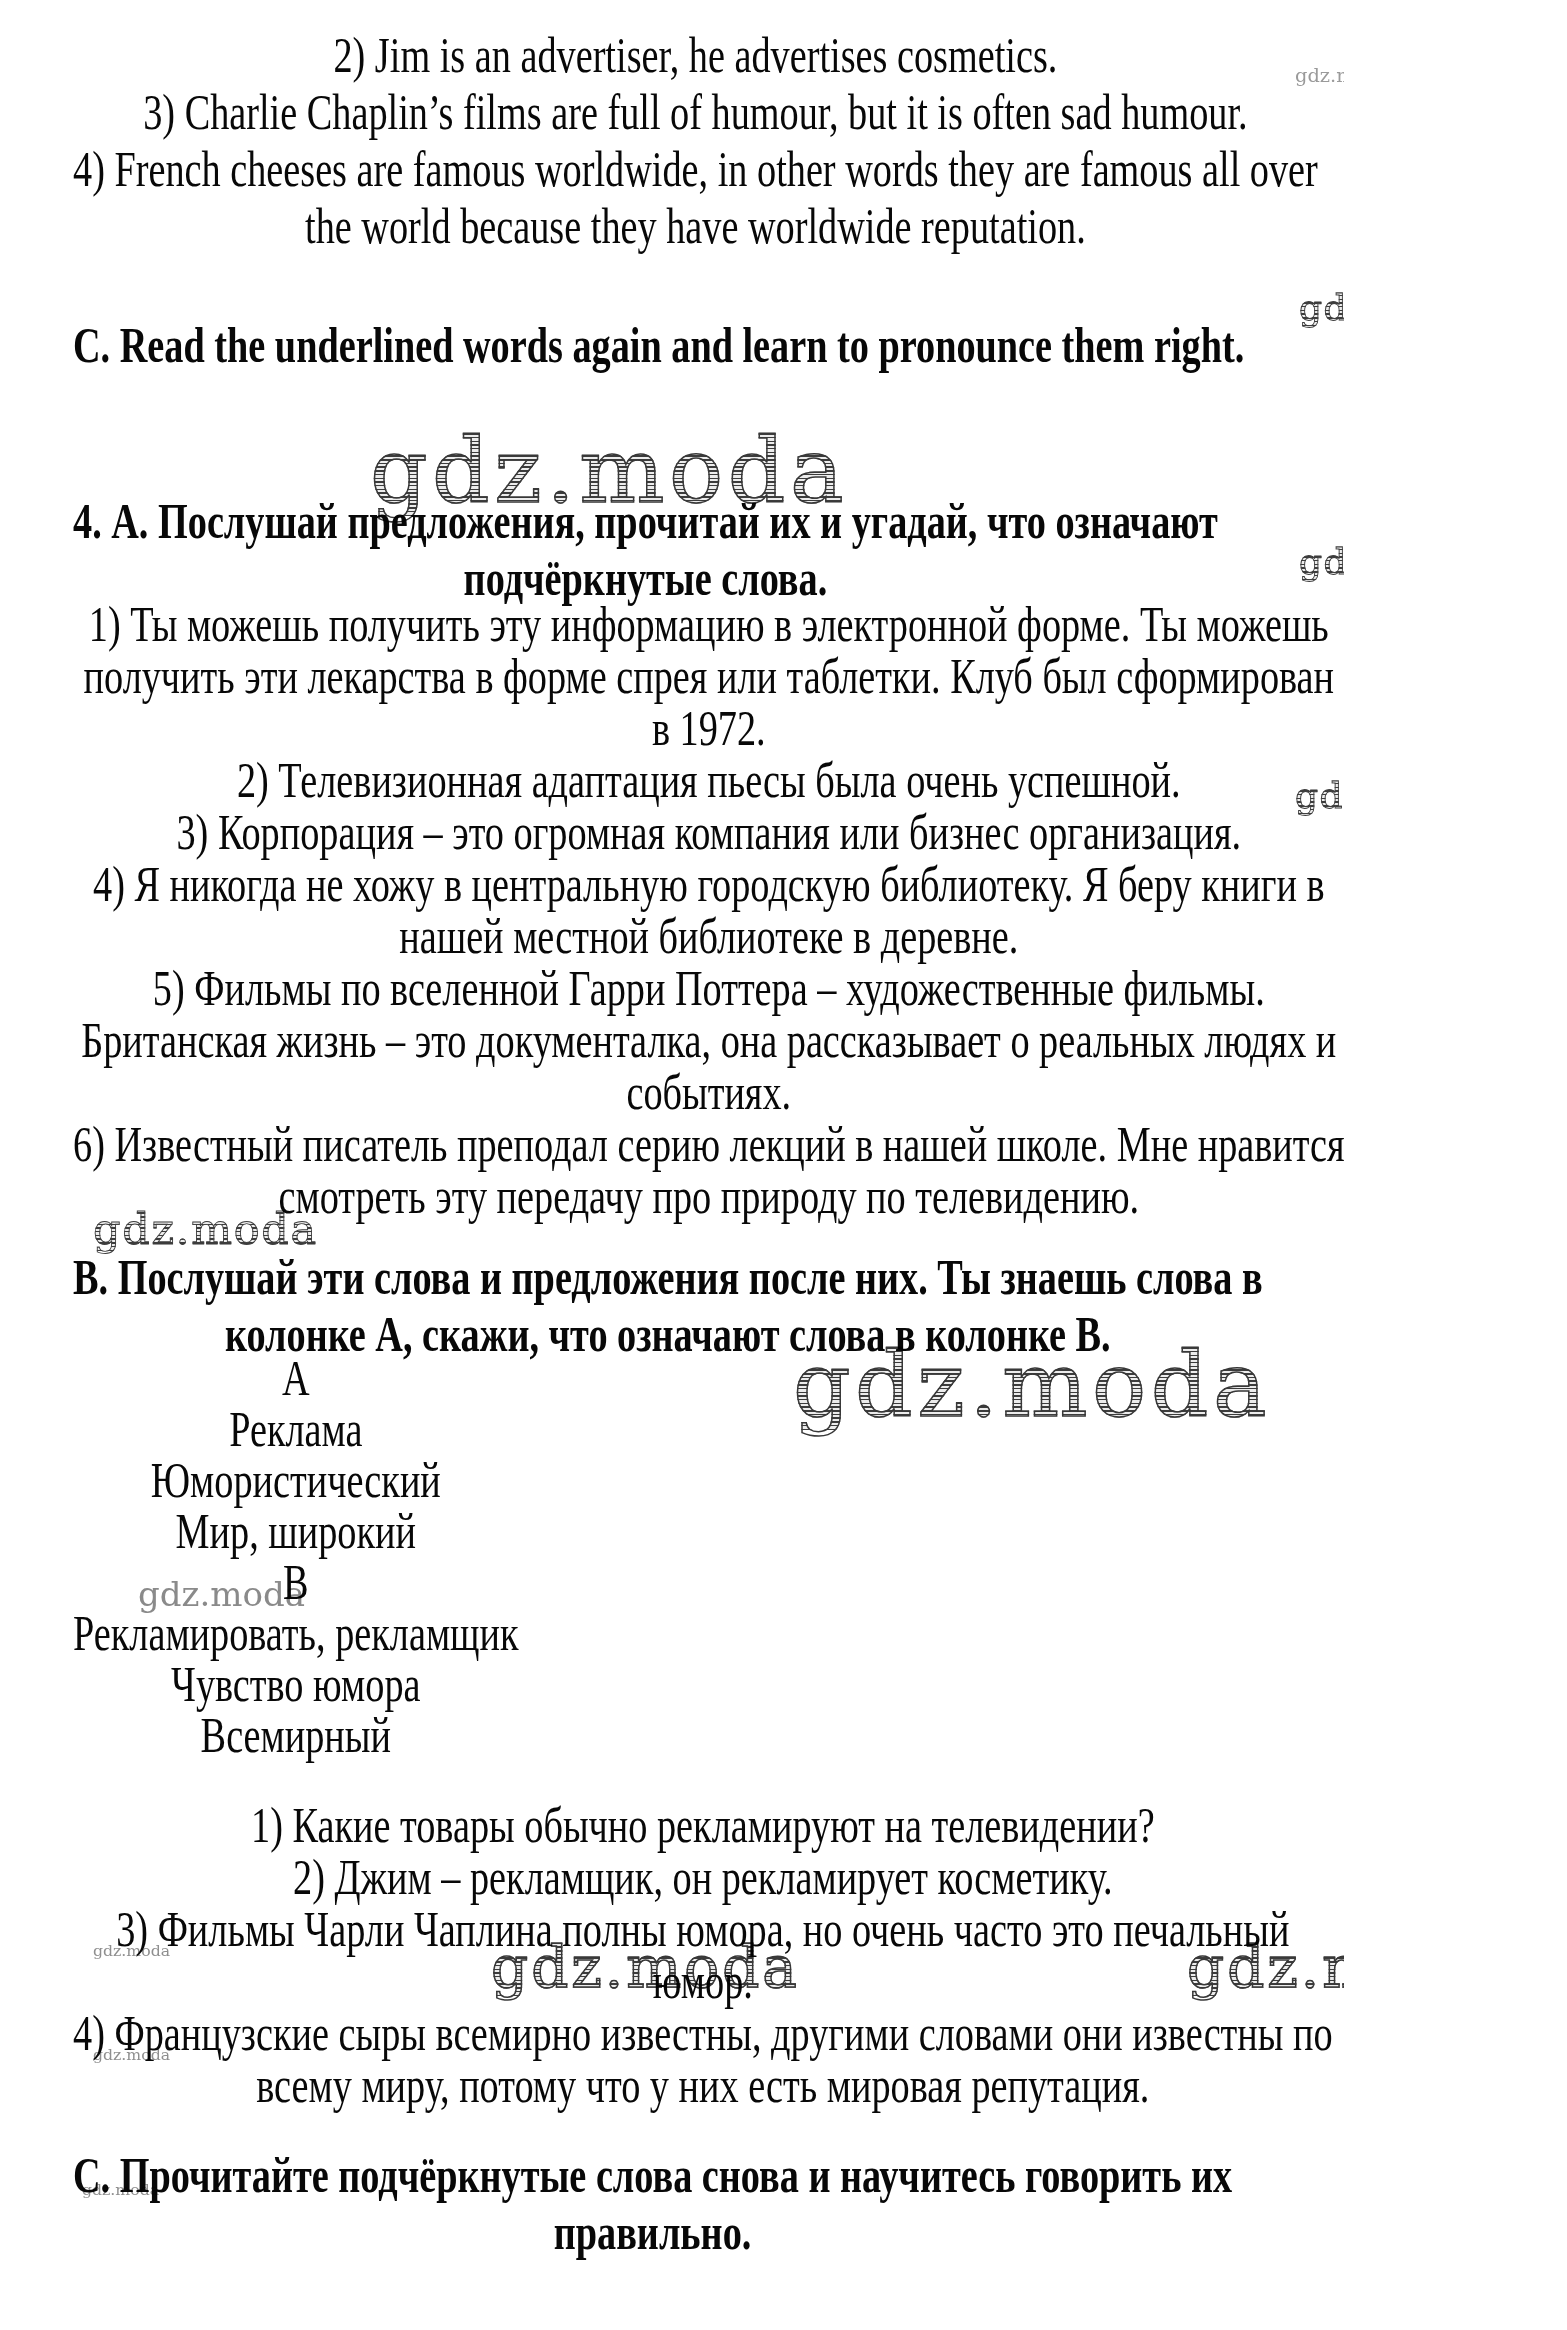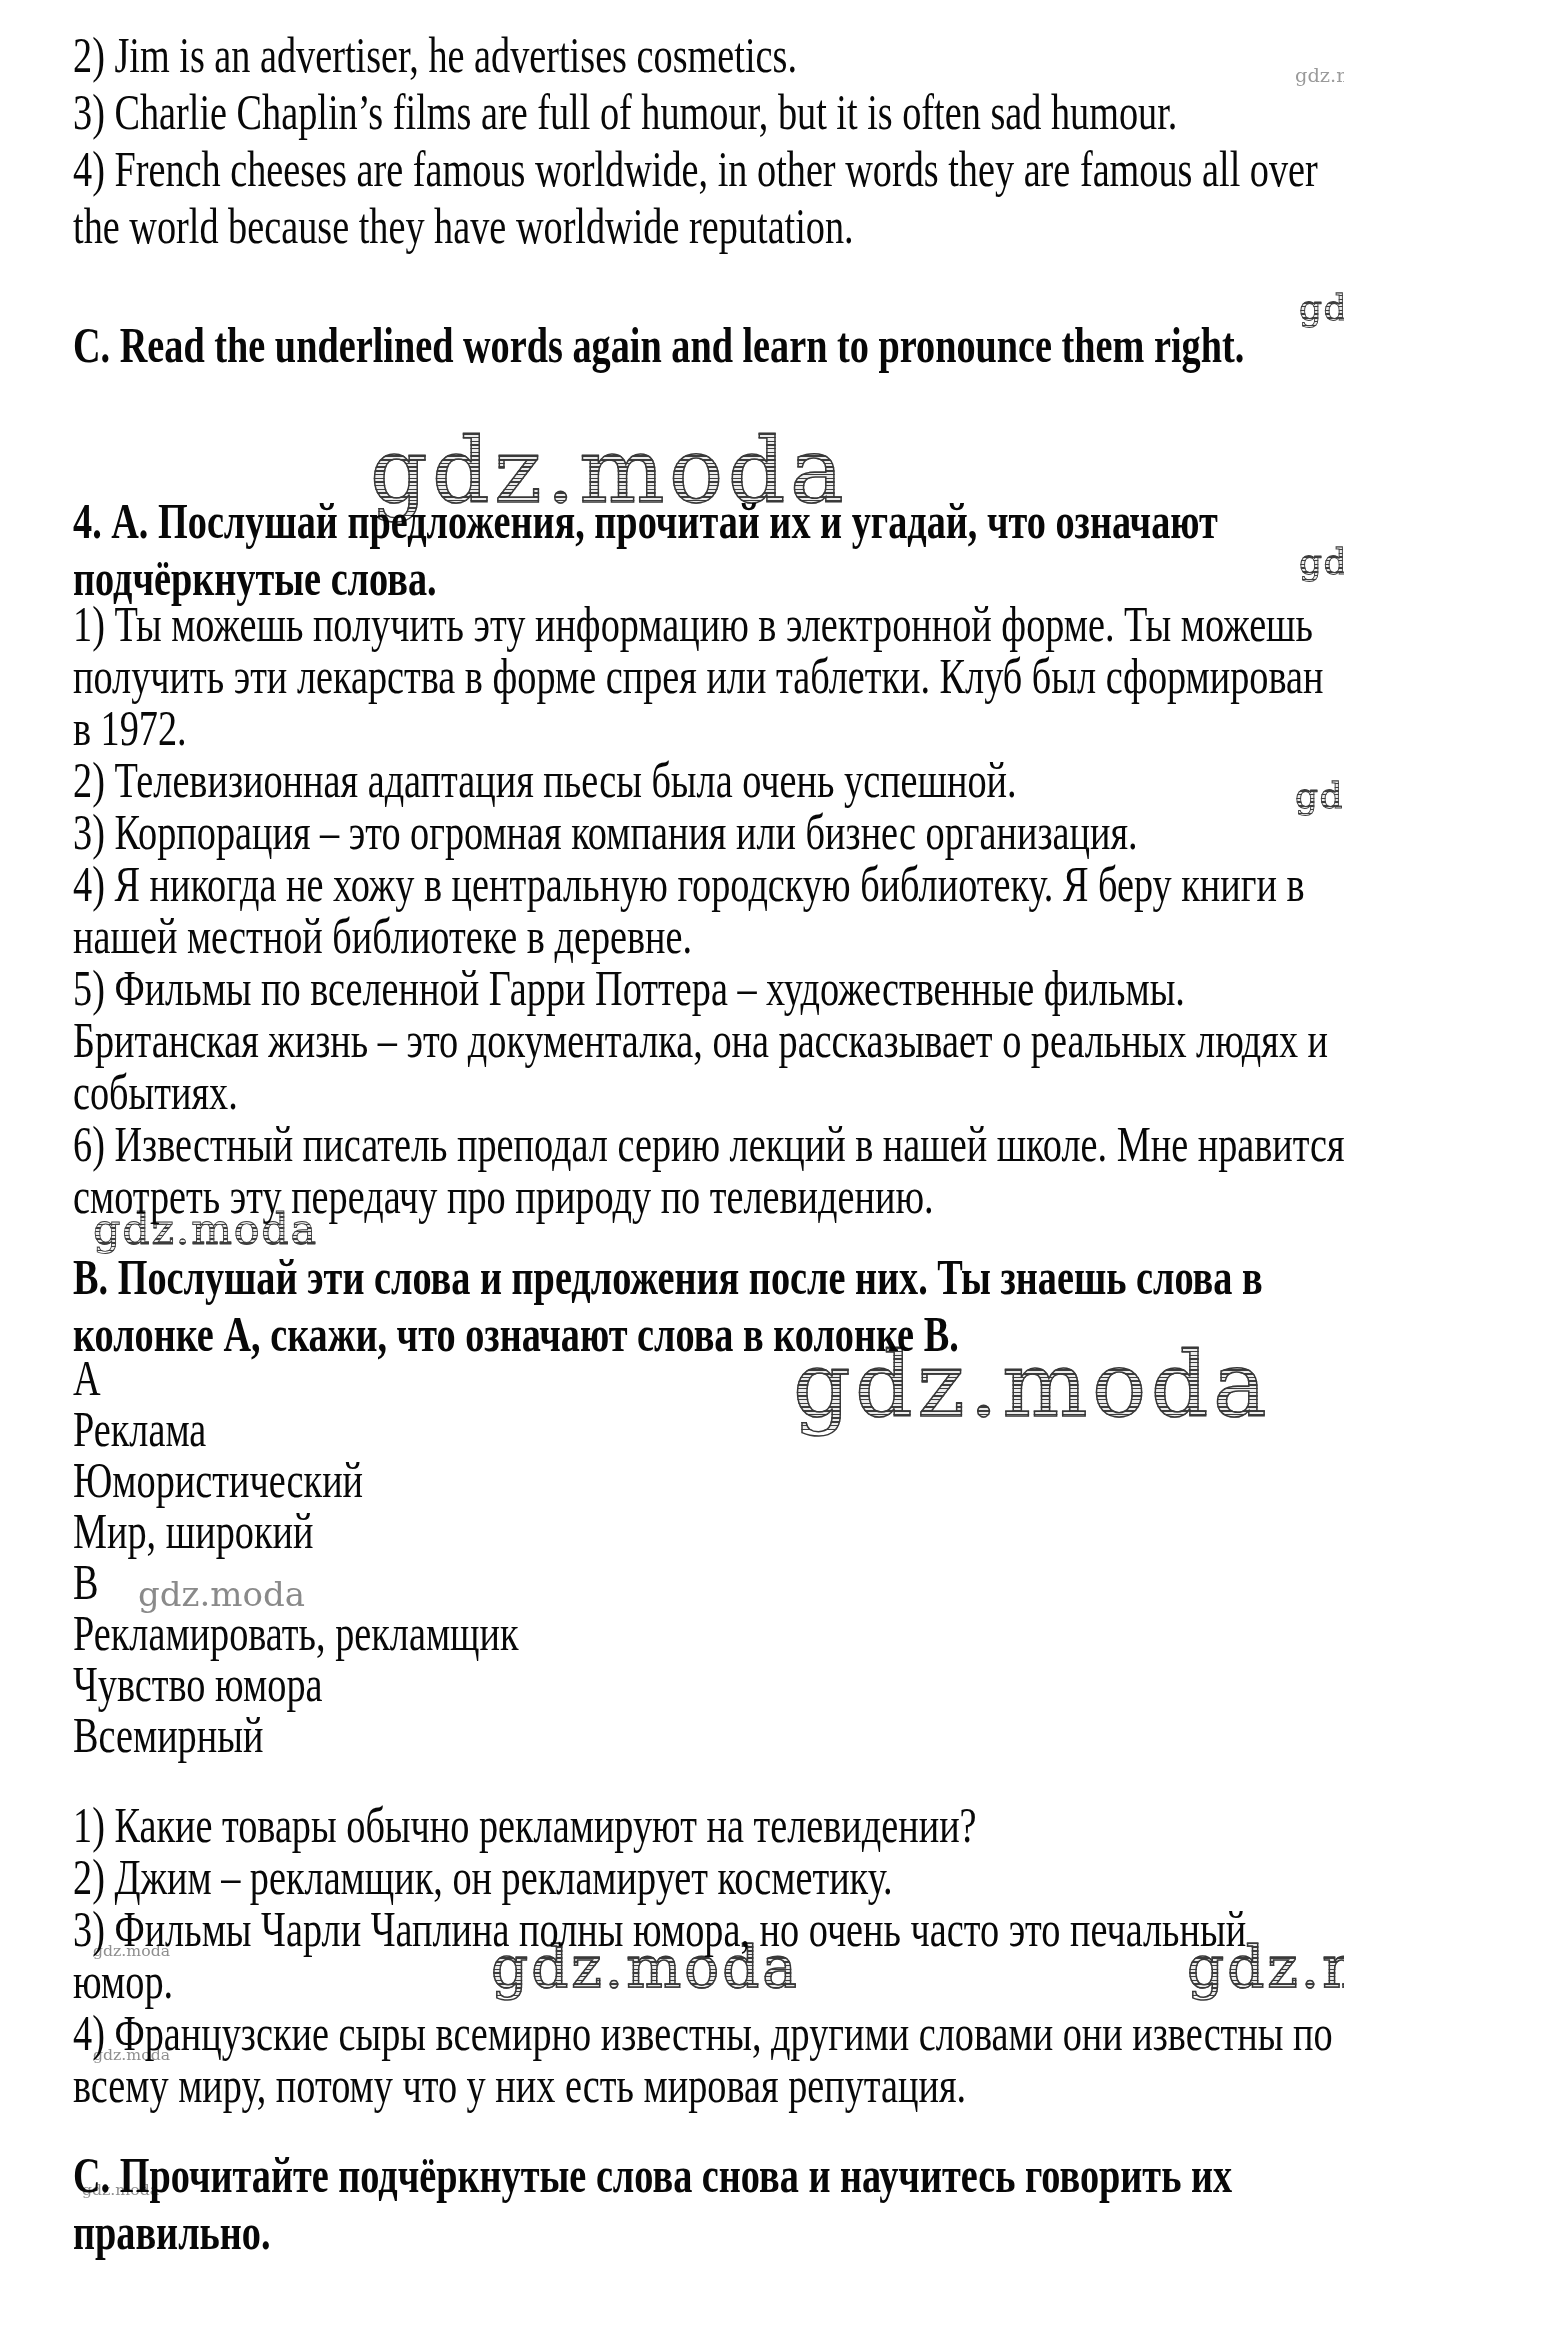--- a/index.html
+++ b/index.html
@@ -3,20 +3,21 @@
 <meta charset="utf-8">
 <style>
   html,body{margin:0;padding:0;background:#ffffff;}
   .page{
     position:relative;
     width:1344px;height:2330px;
     background:#ffffff;
     overflow:hidden;
     font-family:"Liberation Serif","DejaVu Serif",serif;
     color:#080808;
+    text-align:center;
   }
   .blk{position:absolute;left:73px;white-space:nowrap;}
   .ln{
     display:block;
     font-size:51px;
     transform:scaleX(0.75);
     transform-origin:0 0;
     white-space:nowrap;
   }
   .b .ln, .ln.b{font-weight:bold;}

